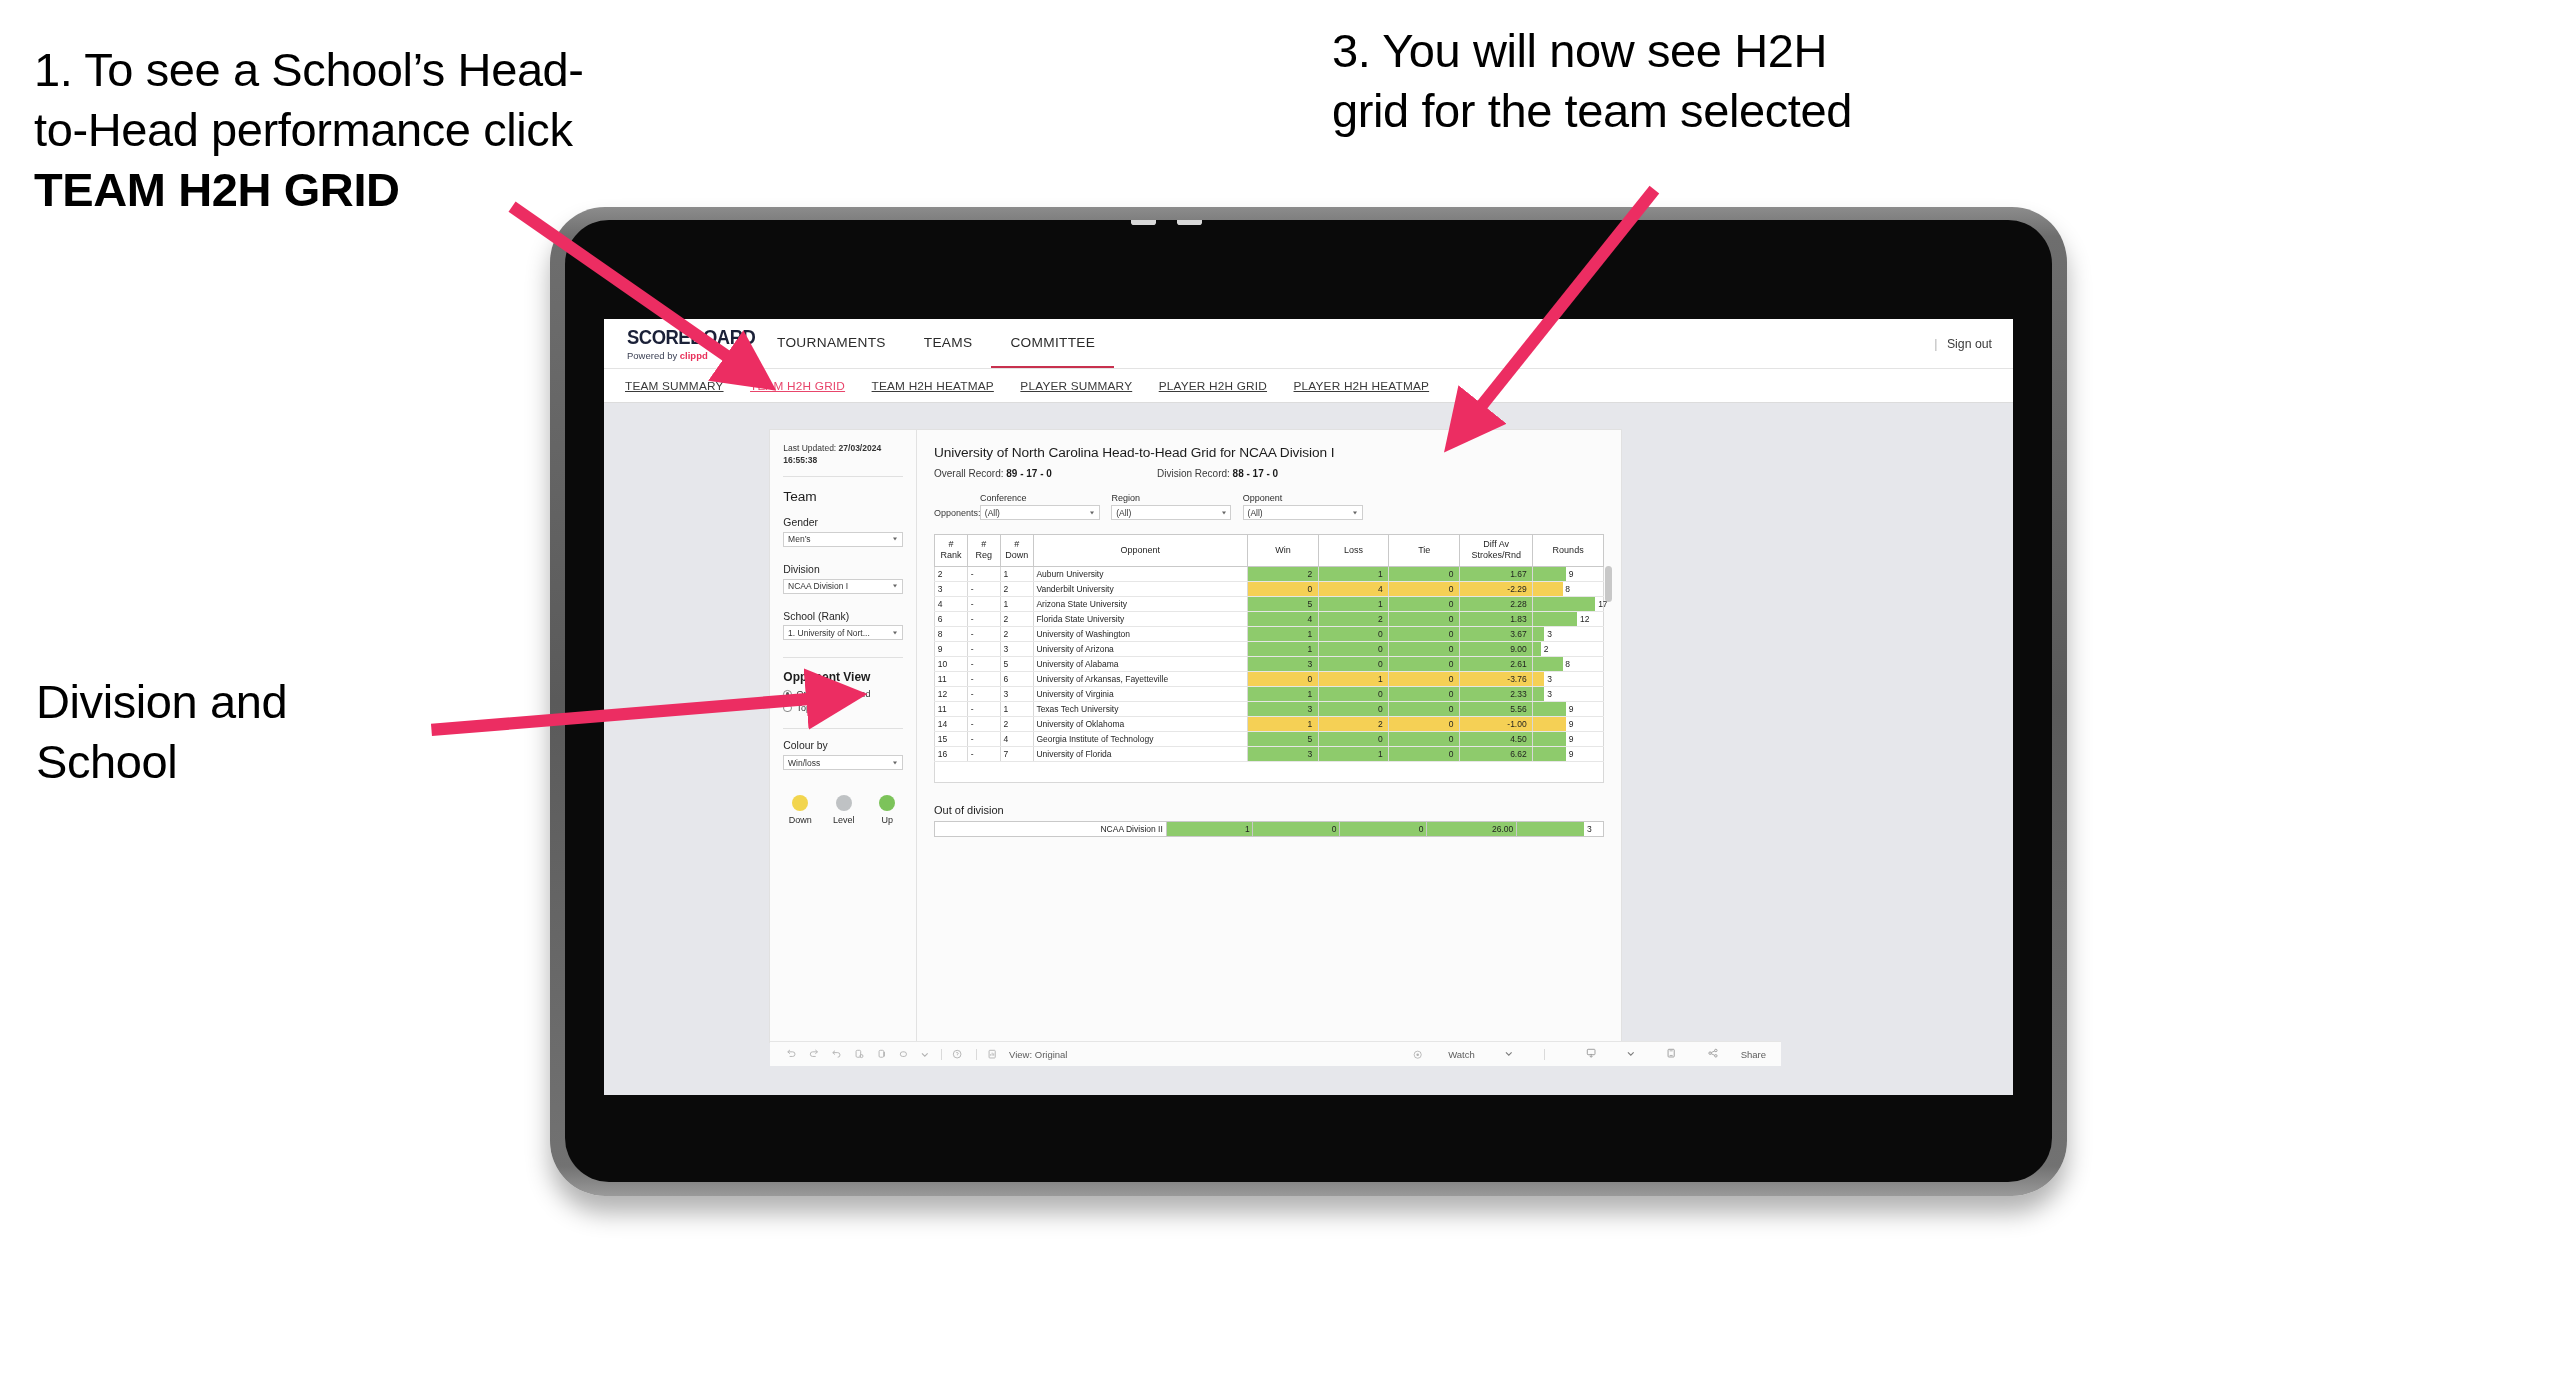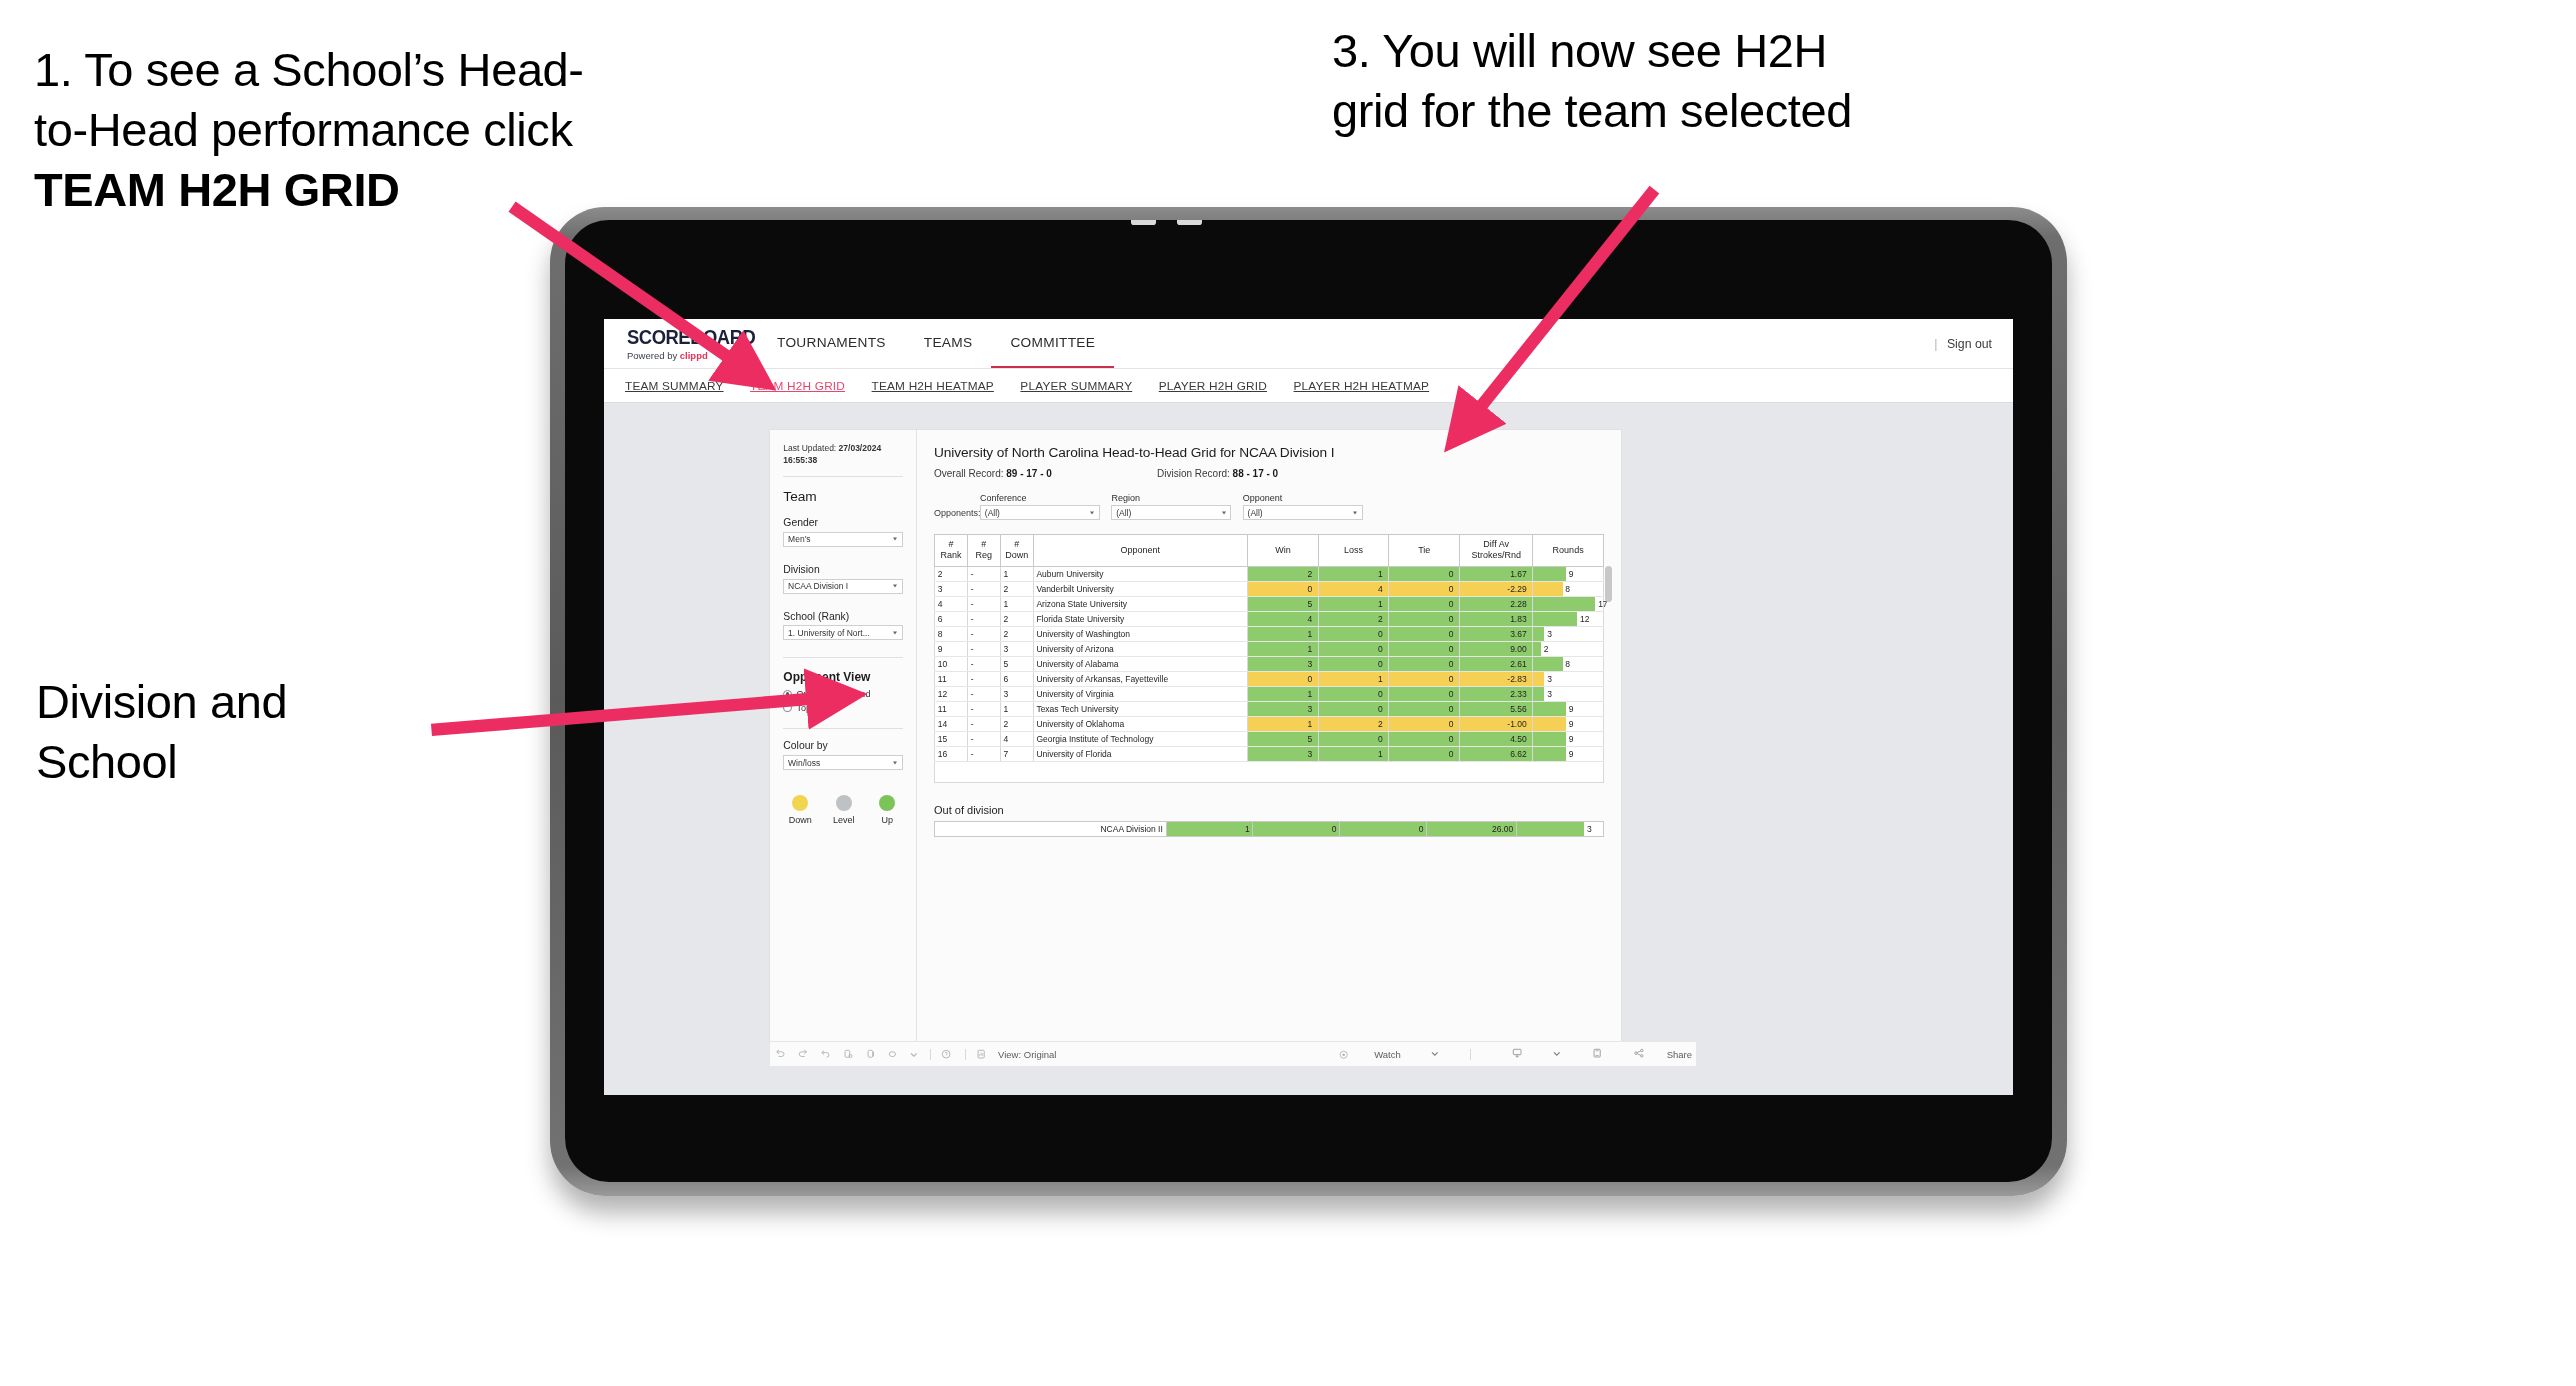--- a/index.html
+++ b/index.html
@@ -195,23 +195,23 @@
     background:#c8c8c8; border-radius:3.8px;
   }
   .tbl-bottom-pad { height: 21px; border-left:0.9px solid #d8d8d8; border-right:0.9px solid #d8d8d8; border-bottom:0.9px solid #d8d8d8; background:#fff;}
   .ood-title { margin-top: 21px; font-size: 11px; color:#1d1d1d; }
   table.ood { border-collapse:collapse; width:100%; table-layout:fixed; margin-top:5.7px; }
   table.ood td { border:0.9px solid #c9c9c9; font-size:8.5px; height:14.2px; padding:0 2.8px; background:#fff; color:#1f1f1f; }
 
   
   #toolbar {
     position:absolute; left:166px; top: 638px;
-    width: 926px; height: 25px;
+    width: 1011px; height: 25px;
     background:#fbfbfb; border-top:0.9px solid #e5e5e5;
-    display:flex; align-items:center; padding: 0 4px;
+    display:flex; align-items:center; padding: 0 15px;
     font-size: 9.5px; color:#7d7d7d;
   }
   .tb-ic { margin-right: 10.4px; opacity:.75; display:flex; align-items:center; }
   .tb-sep { width:0.9px; height:11.4px; background:#dadada; margin: 0 9.5px 0 1.9px; }
   .tb-right { margin-left:auto; display:flex; align-items:center; gap:30px; }
   .tb-txt { color:#5d5d5d; }
 </style>
 </head>
 <body>
 
@@ -580,21 +580,21 @@
                         <td class="bar">
                           <span class="fill" style="width:100%;background:#f5d055"></span>
                           <span class="val">1</span>
                         </td>
                         <td class="bar">
                           <span class="fill" style="width:100%;background:#f5d055"></span>
                           <span class="val">0</span>
                         </td>
                         <td class="bar">
                           <span class="fill" style="width:100%;background:#f5d055"></span>
-                          <span class="val">-2.83</span>
+                          <span class="val">-3.76</span>
                         </td>
                         <td class="rounds">
                           <span class="fill" style="width:16%;background:#f5d055"></span>
                           <span class="val" style="left:16%">3</span>
                         </td>
                       </tr>
                       <tr>
                         <td class="c">12</td>
                         <td class="c">-</td>
                         <td class="c">3</td>

